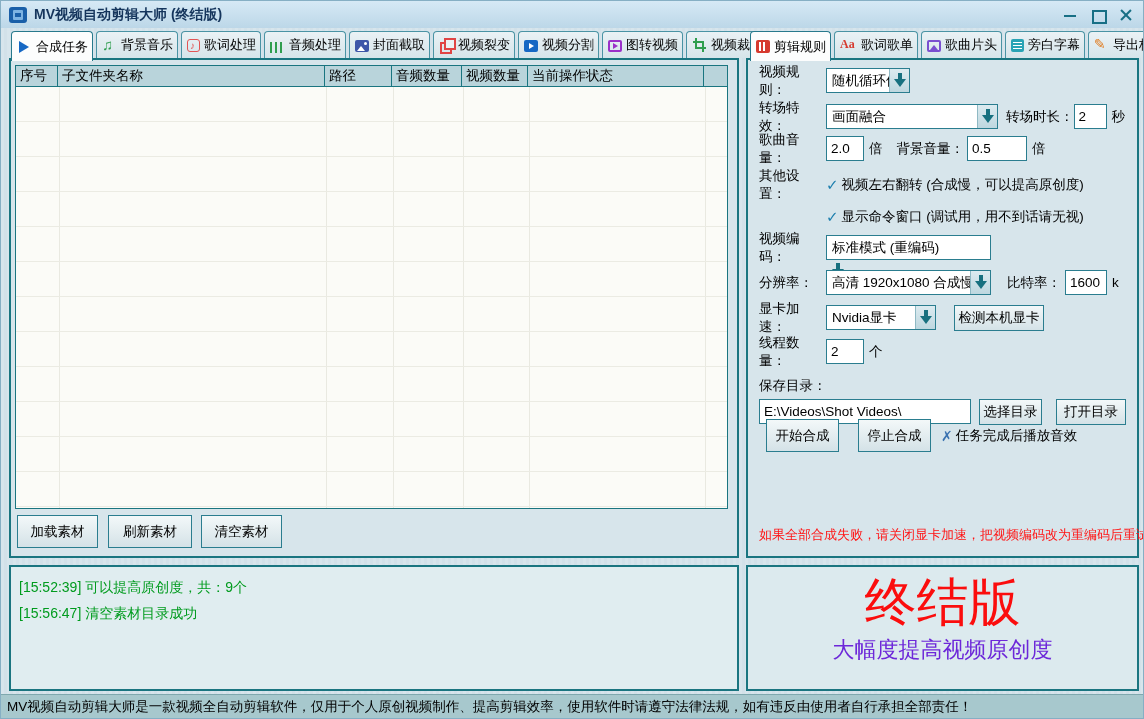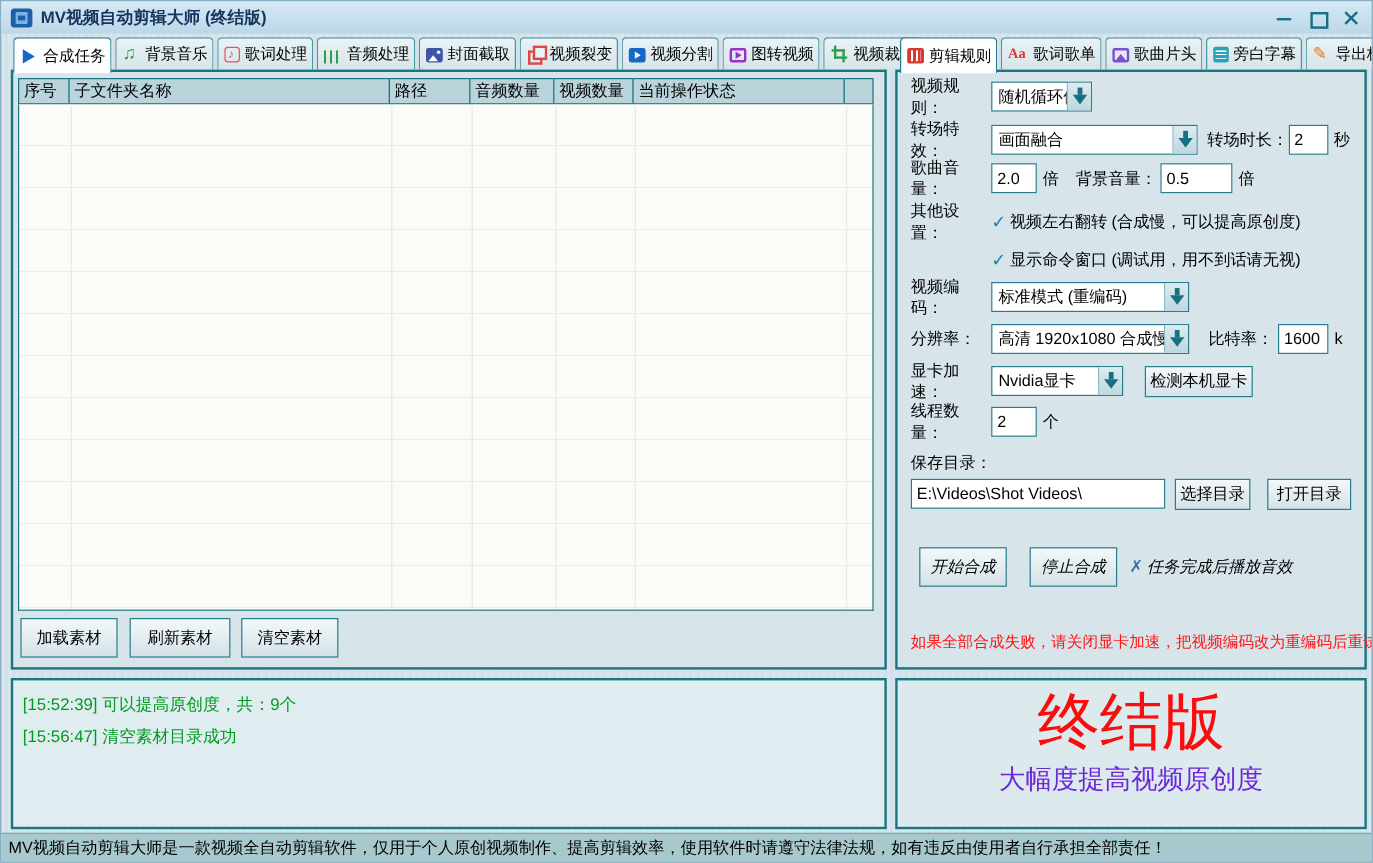--- a/index.html
+++ b/index.html
@@ -263,21 +263,21 @@
     </div>
 
     <div class="row" style="top:144px;">
       <span class="lbl"></span>
       <span class="chk">✓</span>
       <span>显示命令窗口 (调试用，用不到话请无视)</span>
     </div>
 
     <div class="row" style="top:175px;">
       <span class="lbl">视频编码：</span>
-      <div class="dd" style="width:165px;">
+      <div class="dd" style="width:165px;flex-direction:column;">
         <span class="dd-val">标准模式 (重编码)</span>
         <span class="dd-arrow"></span>
       </div>
     </div>
 
     <div class="row" style="top:210px;">
       <span class="lbl">分辨率：</span>
       <div class="dd" style="width:165px;">
         <span class="dd-val">高清 1920x1080 合成慢</span>
         <span class="dd-arrow"></span>
@@ -305,21 +305,21 @@
     <div class="row" style="top:313px;">
       <span>保存目录：</span>
     </div>
 
     <div class="row" style="top:339px;">
       <input class="inp" style="width: 212px;" value="E:\Videos\Shot Videos\">
       <div class="btn" style="width:63px;height:26px;margin-left:8px;">选择目录</div>
       <div class="btn" style="width:70px;height:26px;margin-left:14px;">打开目录</div>
     </div>
 
-    <div class="row" style="top:396px;height:33px;font-style:italic;">
+    <div class="row" style="top:359px;height:33px;">
       <div class="btn" style="width:73px;height:33px;margin-left:7px;">开始合成</div>
       <div class="btn" style="width:73px;height:33px;margin-left:19px;">停止合成</div>
       <span class="xmk" style="margin-left:10px;">✗</span>
       <span>任务完成后播放音效</span>
     </div>
 
     <div class="warn">如果全部合成失败，请关闭显卡加速，把视频编码改为重编码后重试</div>
   </div>
 
   <div class="panel panel-log">

